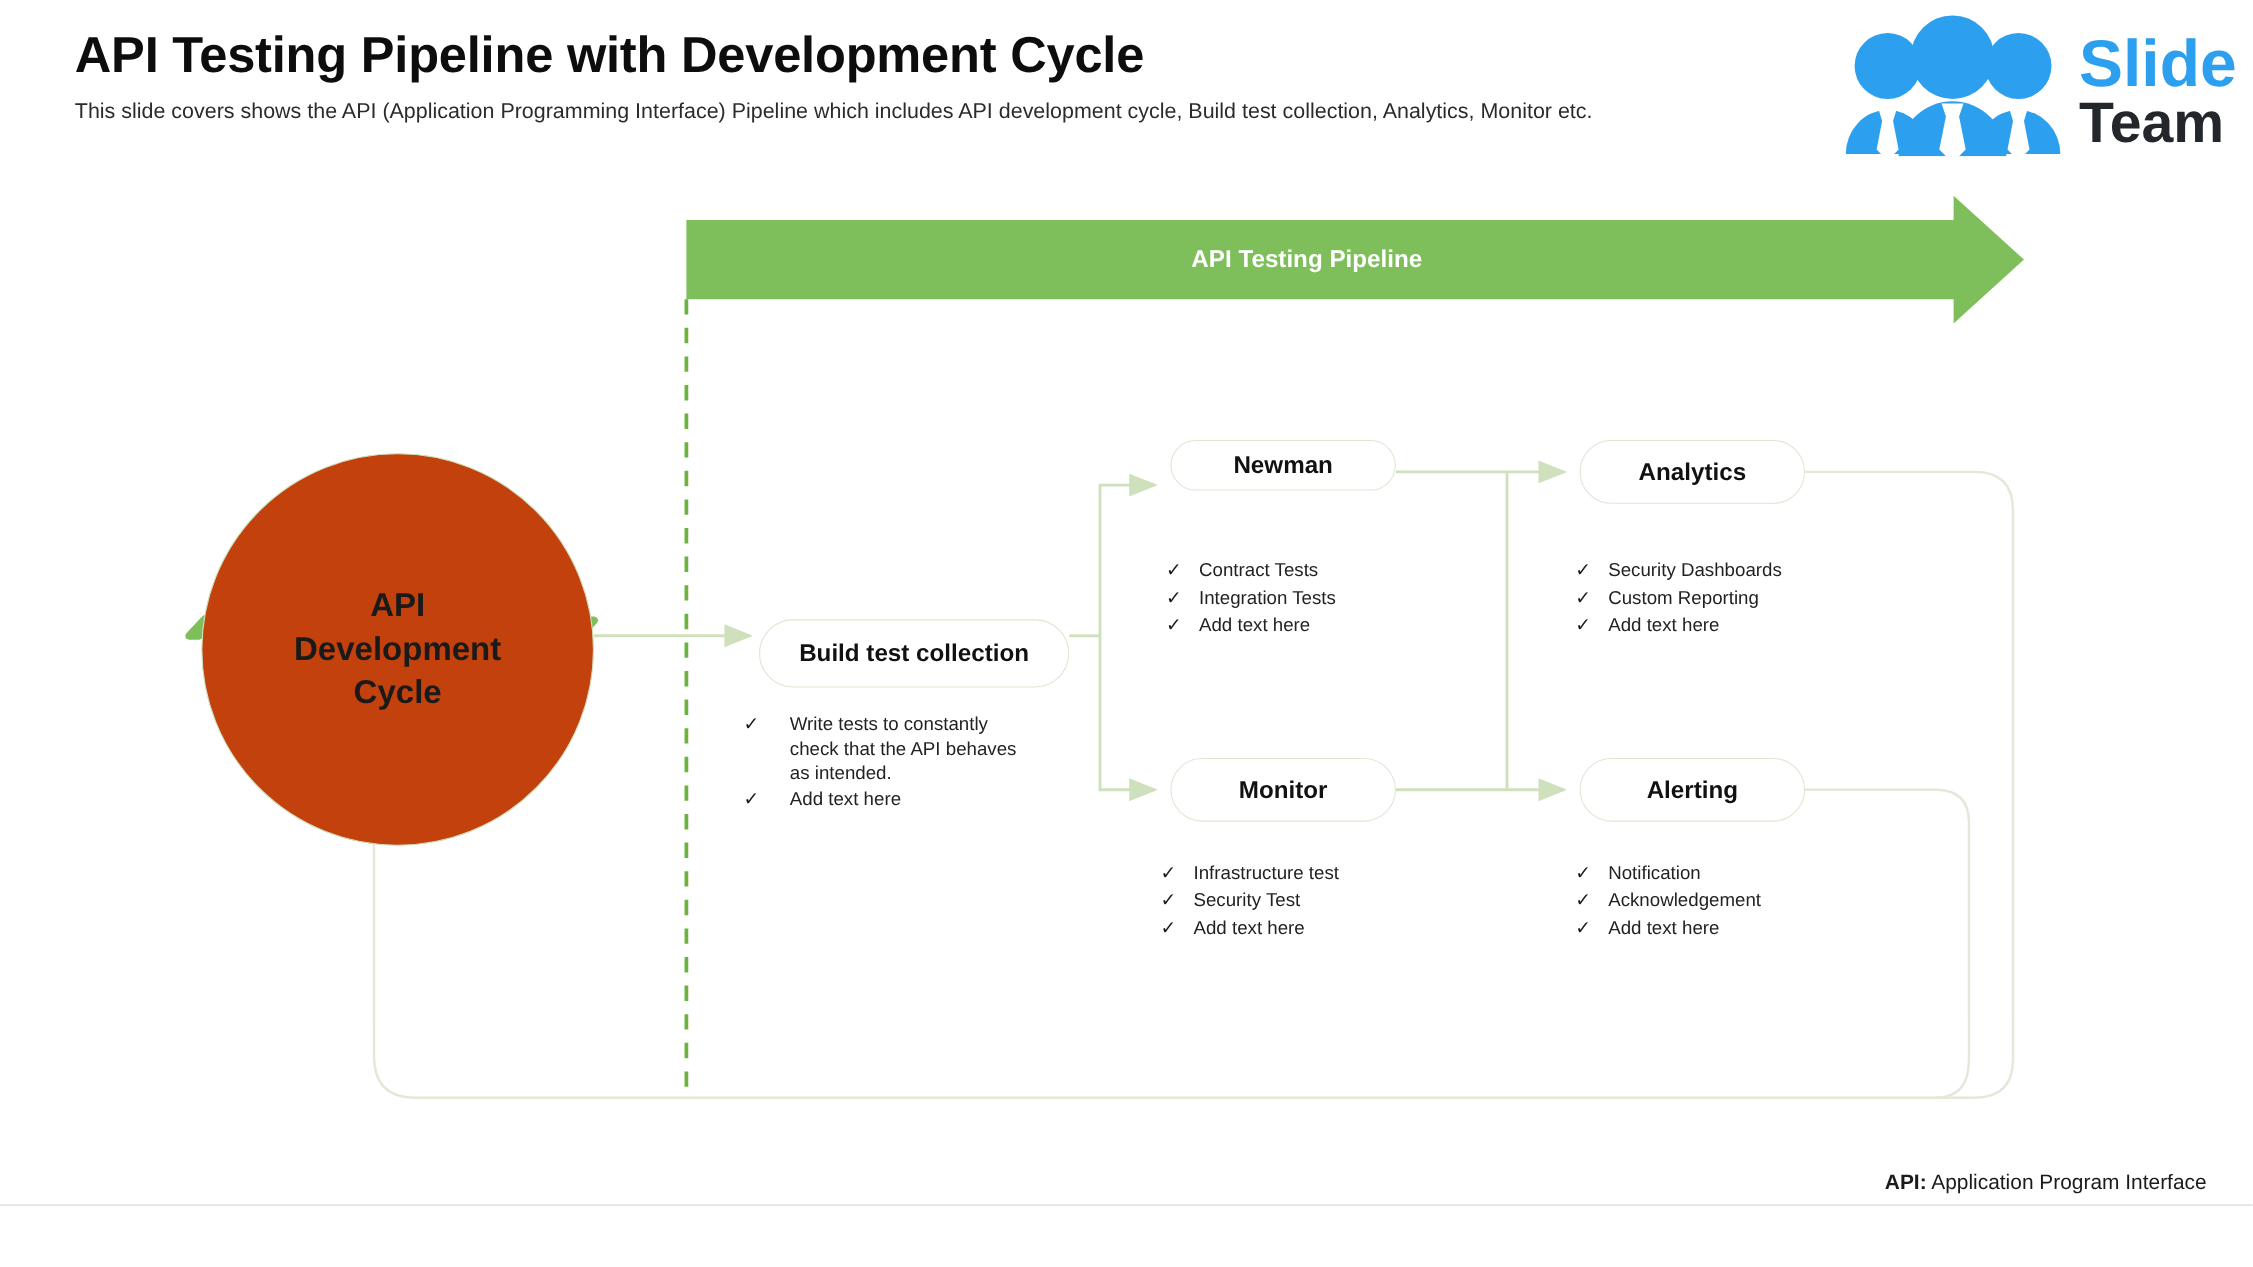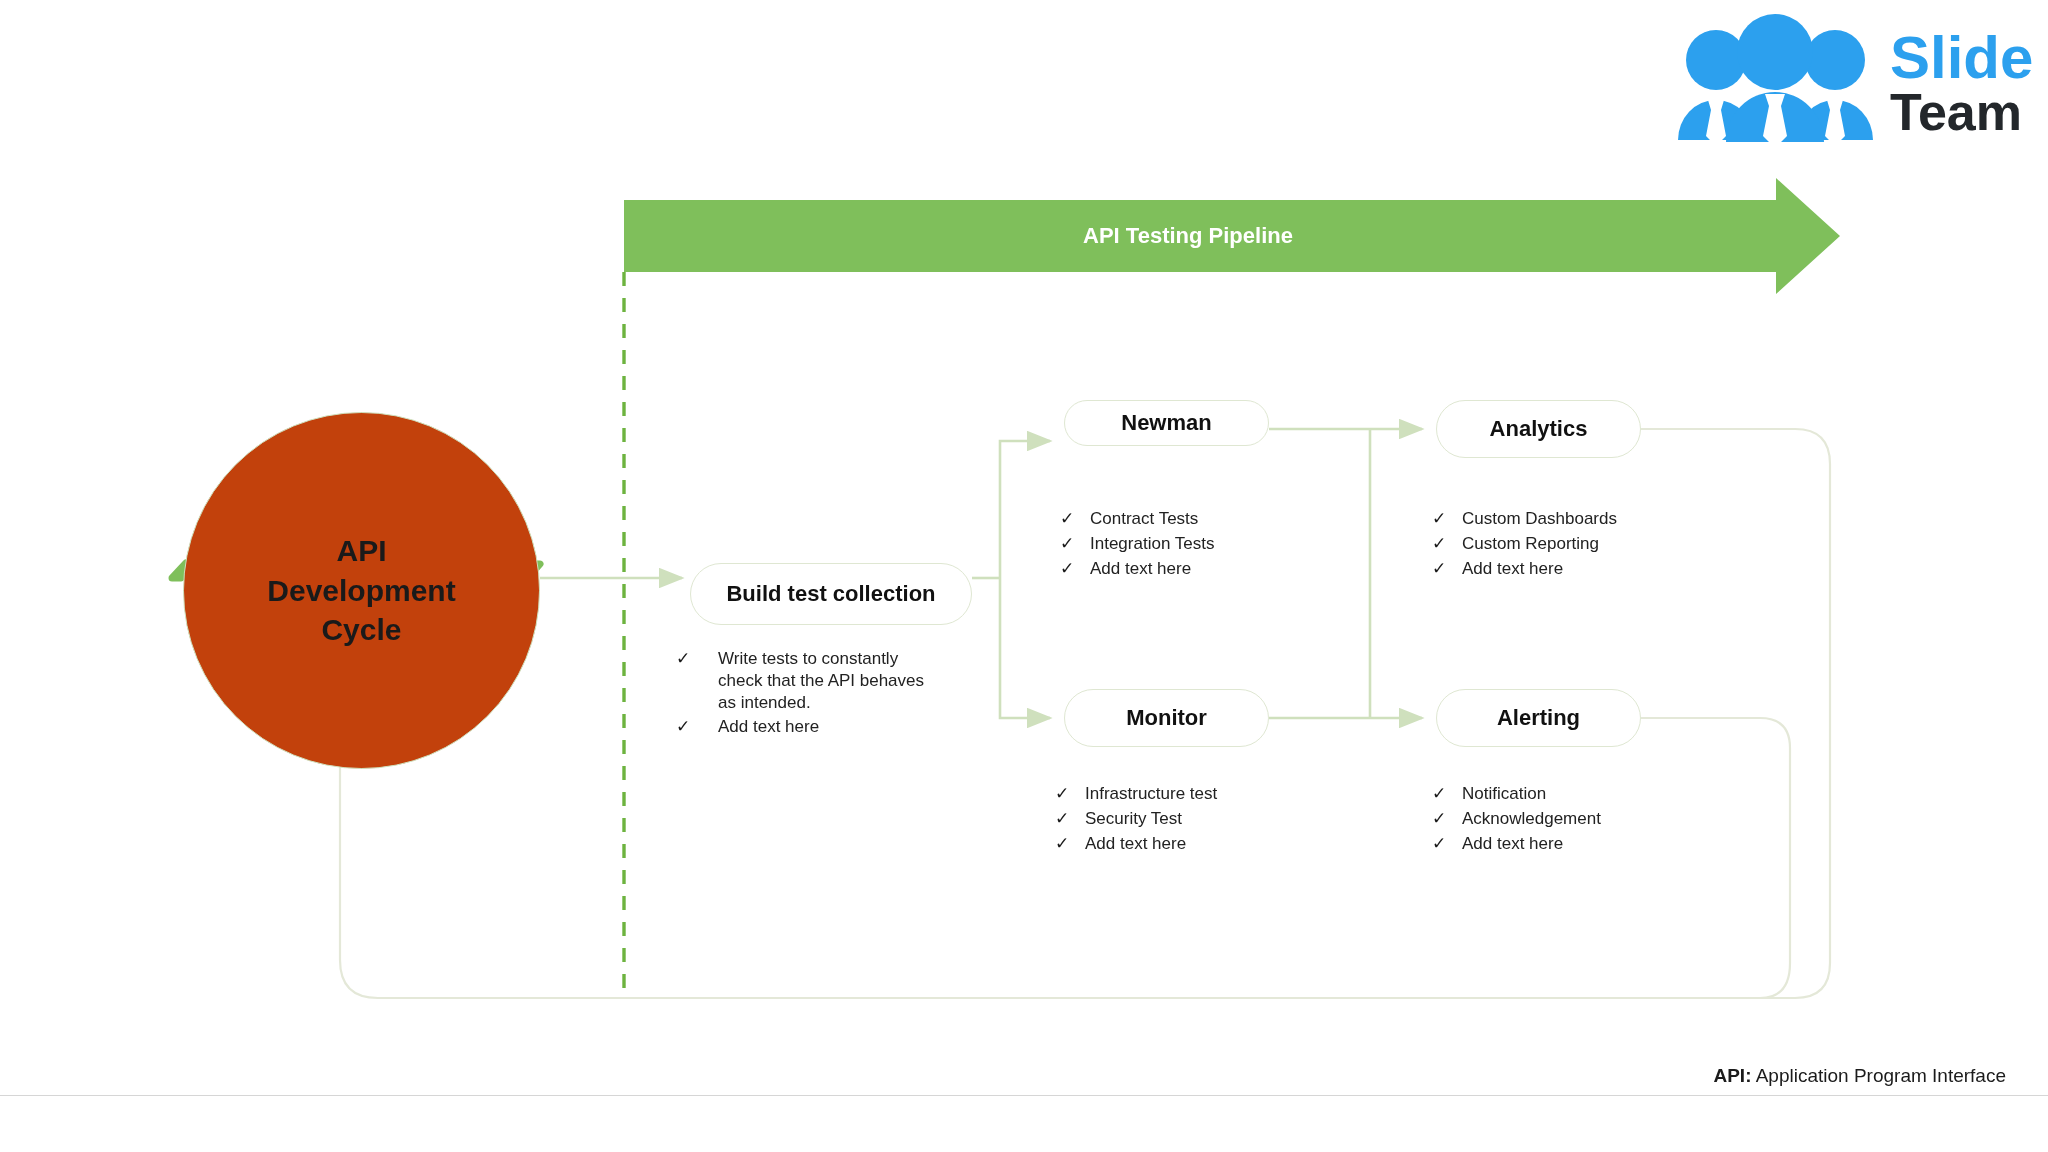--- a/index.html
+++ b/index.html
@@ -174,20 +174,22 @@
     font-size: 19px;
     color: #1b1b1b;
     white-space: nowrap;
   }
   #footer-note .abbr { font-weight: bold; }
 </style>
 </head>
 <body>
 
 <div id="header">
+  <div id="page-title">API Testing Pipeline with Development Cycle</div>
+  <div id="page-subtitle">This slide covers shows the API (Application Programming Interface) Pipeline which includes API development cycle, Build test collection, Analytics, Monitor etc.</div>
 </div>
 
 <div id="brand-logo">
   <svg width="215" height="130" viewBox="0 0 215 130">
 
     <circle cx="48" cy="48" r="30" fill="#2ca0ee"></circle>
     <path d="M10 128 a38 40 0 0 1 76 0 z" fill="#2ca0ee"></path>
     <path d="M40 88 h16 l-3 10 l5 26 l-10 10 l-10 -10 l5 -26 z" fill="#ffffff"></path>
 
     <circle cx="167" cy="48" r="30" fill="#2ca0ee"></circle>
@@ -291,21 +293,21 @@
       <span class="btext">Integration Tests</span>
     </div>
     <div class="bullet-row">
       <span class="check">✓</span>
       <span class="btext">Add text here</span>
     </div>
   </div>
 <div class="bullets" id="bullets-analytics">
     <div class="bullet-row">
       <span class="check">✓</span>
-      <span class="btext">Custom Dashboards</span>
+      <span class="btext">Security Dashboards</span>
     </div>
     <div class="bullet-row">
       <span class="check">✓</span>
       <span class="btext">Custom Reporting</span>
     </div>
     <div class="bullet-row">
       <span class="check">✓</span>
       <span class="btext">Add text here</span>
     </div>
   </div>

